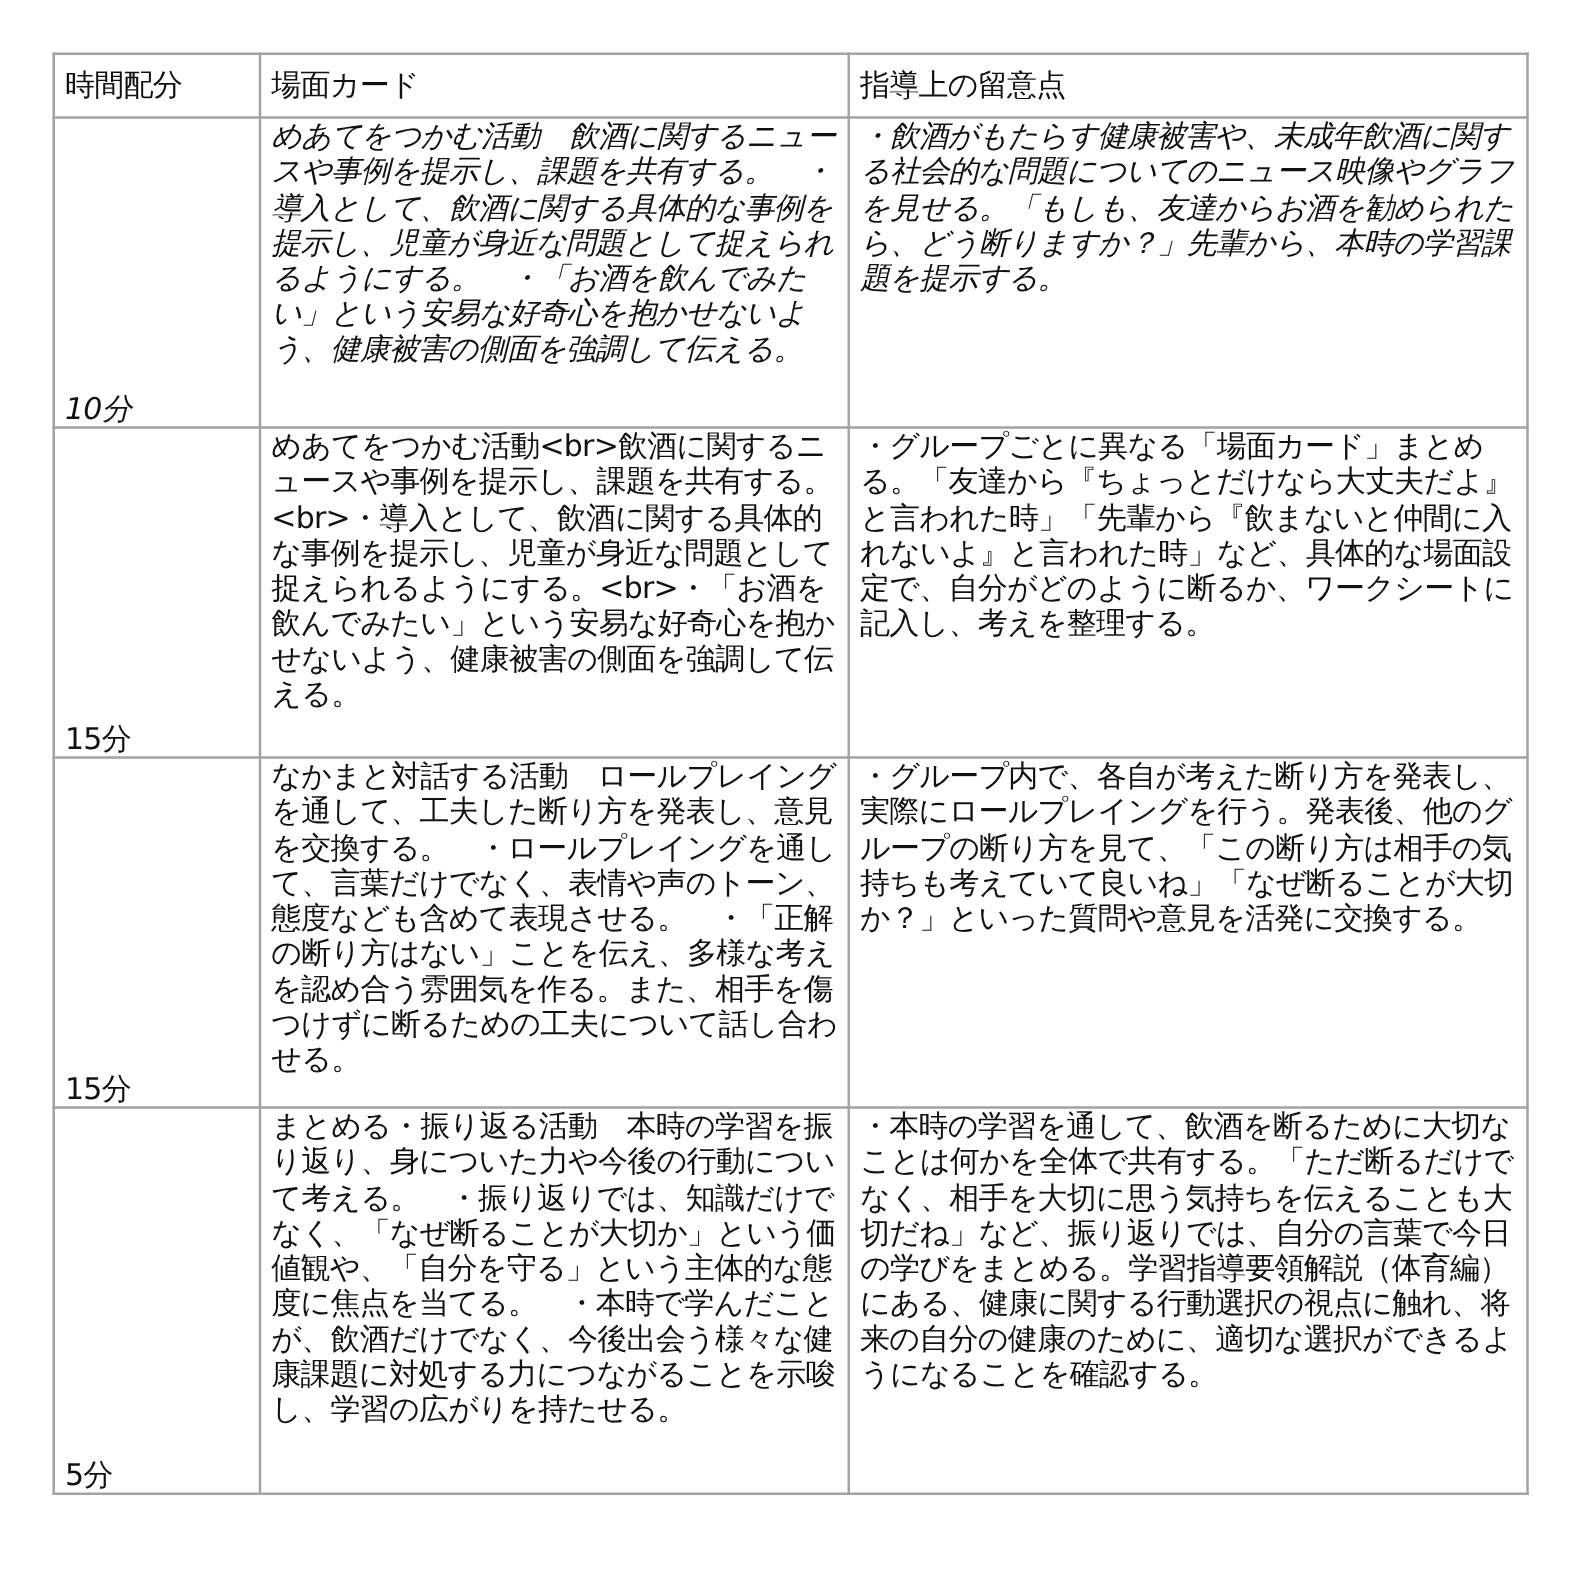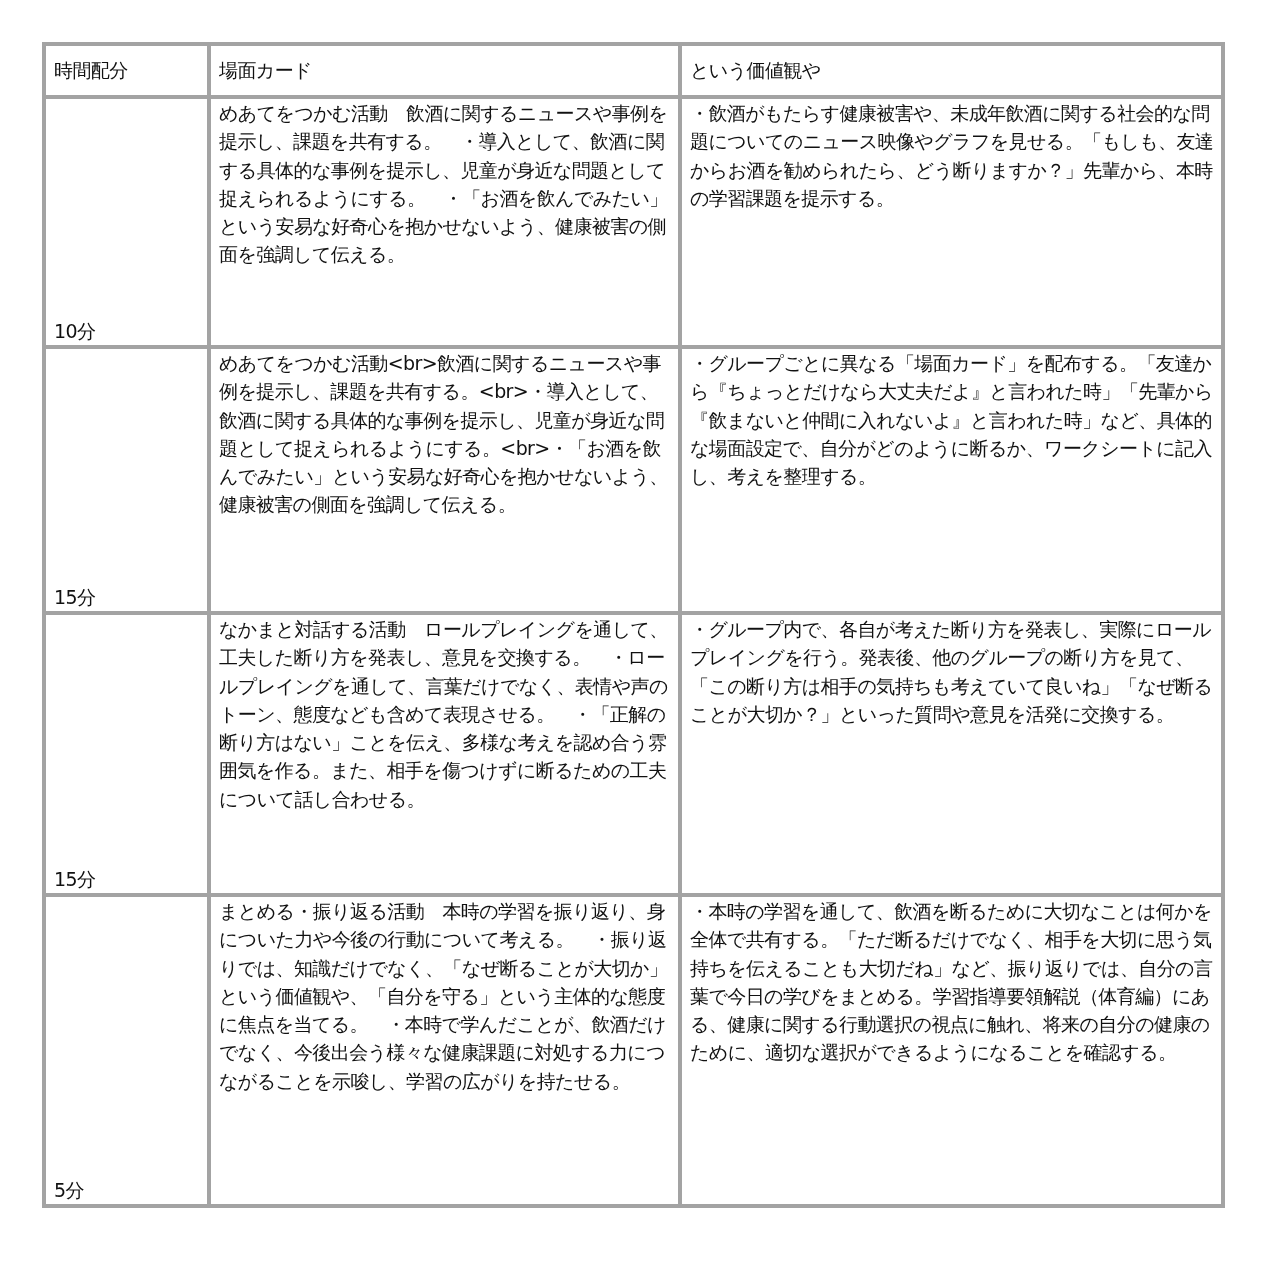--- a/index.html
+++ b/index.html
@@ -1,59 +1,59 @@
 <!DOCTYPE html>
 <html><head>
 <meta charset="utf-8">
 <style>
   html, body { margin: 0; padding: 0; background: #ffffff; }
   body { width: 1263px; height: 1263px; position: relative; overflow: hidden;
          font-family: "DejaVu Sans", "Liberation Sans", sans-serif; color: #111; }
   table.plan { position: absolute; left: 42px; top: 42px; width: 1179px;
                border-collapse: collapse; table-layout: fixed; }
   table.plan td, table.plan th {
-    border: 4px solid #a3a3a3; padding: 0 6px 0 8px; font-weight: normal;
-    text-align: left; font-size: 19px; line-height: 28.3px; letter-spacing: -0.6px;
+    border: 2px solid #a3a3a3; padding: 0 6px 0 8px; font-weight: normal;
+    text-align: left; font-size: 24px; line-height: 28.3px; letter-spacing: -0.6px;
     word-break: break-all; overflow-wrap: anywhere;
   }
   col.c-time { width: 165px; }
   col.c-act { width: 471px; }
   col.c-note { width: 543px; }
   tr.head th { height: 49px; vertical-align: middle; }
   td.time { vertical-align: bottom; padding-bottom: 4px; }
   td.act, td.note { vertical-align: top; padding-top: 4px; }
-  tr.r1 td { height: 246px; }
+  tr.r1 td { height: 246px; font-style: italic; }
   tr.r2 td { height: 262px; margin-top: 12px; }
   tr.r3 td { height: 278px; margin-left: 35px; }
   tr.r4 td { height: 307px; }
 </style>
 </head>
 <body>
 
 <table class="plan">
   <colgroup>
     <col class="c-time">
       <col class="c-act">
       <col class="c-note">
   </colgroup>
   <tbody>
       <tr class="head">
     <th>時間配分</th>
     <th>場面カード</th>
-    <th>という価値観や</th>
+    <th>指導上の留意点</th>
   </tr>
   <tr class="r1">
     <td class="time">10分</td>
     <td class="act">めあてをつかむ活動　飲酒に関するニュースや事例を提示し、課題を共有する。　・導入として、飲酒に関する具体的な事例を提示し、児童が身近な問題として捉えられるようにする。　・「お酒を飲んでみたい」という安易な好奇心を抱かせないよう、健康被害の側面を強調して伝える。</td>
     <td class="note">・飲酒がもたらす健康被害や、未成年飲酒に関する社会的な問題についてのニュース映像やグラフを見せる。「もしも、友達からお酒を勧められたら、どう断りますか？」先輩から、本時の学習課題を提示する。</td>
   </tr>
   <tr class="r2">
     <td class="time">15分</td>
     <td class="act">めあてをつかむ活動&lt;br&gt;飲酒に関するニュースや事例を提示し、課題を共有する。&lt;br&gt;・導入として、飲酒に関する具体的な事例を提示し、児童が身近な問題として捉えられるようにする。&lt;br&gt;・「お酒を飲んでみたい」という安易な好奇心を抱かせないよう、健康被害の側面を強調して伝える。</td>
-    <td class="note">・グループごとに異なる「場面カード」を配布する。「友達から『ちょっとだけなら大丈夫だよ』と言われた時」「先輩から『飲まないと仲間に入れないよ』と言われた時」など、具体的な場面設定で、自分がどのように断るか、ワークシートに記入し、考えを整理する。</td>
+    <td class="note">・グループごとに異なる「場面カード」まとめる。「友達から『ちょっとだけなら大丈夫だよ』と言われた時」「先輩から『飲まないと仲間に入れないよ』と言われた時」など、具体的な場面設定で、自分がどのように断るか、ワークシートに記入し、考えを整理する。</td>
   </tr>
   <tr class="r3">
     <td class="time">15分</td>
     <td class="act">なかまと対話する活動　ロールプレイングを通して、工夫した断り方を発表し、意見を交換する。　・ロールプレイングを通して、言葉だけでなく、表情や声のトーン、態度なども含めて表現させる。　・「正解の断り方はない」ことを伝え、多様な考えを認め合う雰囲気を作る。また、相手を傷つけずに断るための工夫について話し合わせる。</td>
     <td class="note">・グループ内で、各自が考えた断り方を発表し、実際にロールプレイングを行う。発表後、他のグループの断り方を見て、「この断り方は相手の気持ちも考えていて良いね」「なぜ断ることが大切か？」といった質問や意見を活発に交換する。</td>
   </tr>
   <tr class="r4">
     <td class="time">5分</td>
     <td class="act">まとめる・振り返る活動　本時の学習を振り返り、身についた力や今後の行動について考える。　・振り返りでは、知識だけでなく、「なぜ断ることが大切か」という価値観や、「自分を守る」という主体的な態度に焦点を当てる。　・本時で学んだことが、飲酒だけでなく、今後出会う様々な健康課題に対処する力につながることを示唆し、学習の広がりを持たせる。</td>
     <td class="note">・本時の学習を通して、飲酒を断るために大切なことは何かを全体で共有する。「ただ断るだけでなく、相手を大切に思う気持ちを伝えることも大切だね」など、振り返りでは、自分の言葉で今日の学びをまとめる。学習指導要領解説（体育編）にある、健康に関する行動選択の視点に触れ、将来の自分の健康のために、適切な選択ができるようになることを確認する。</td>

